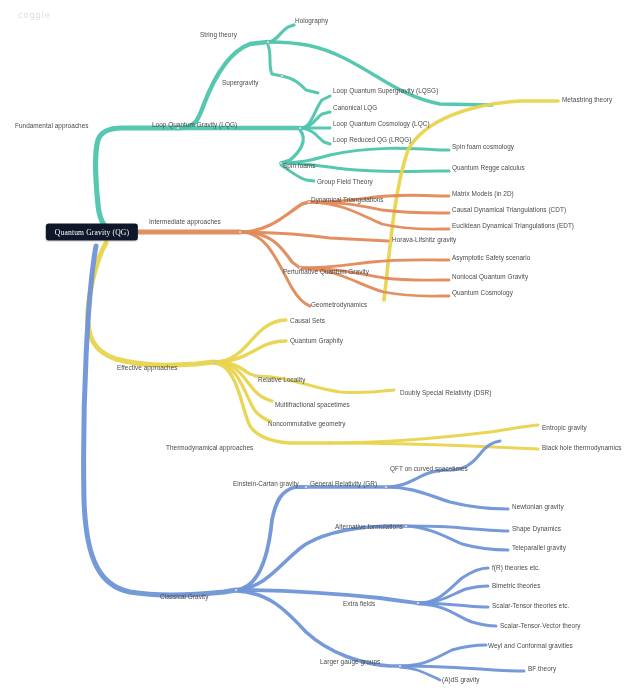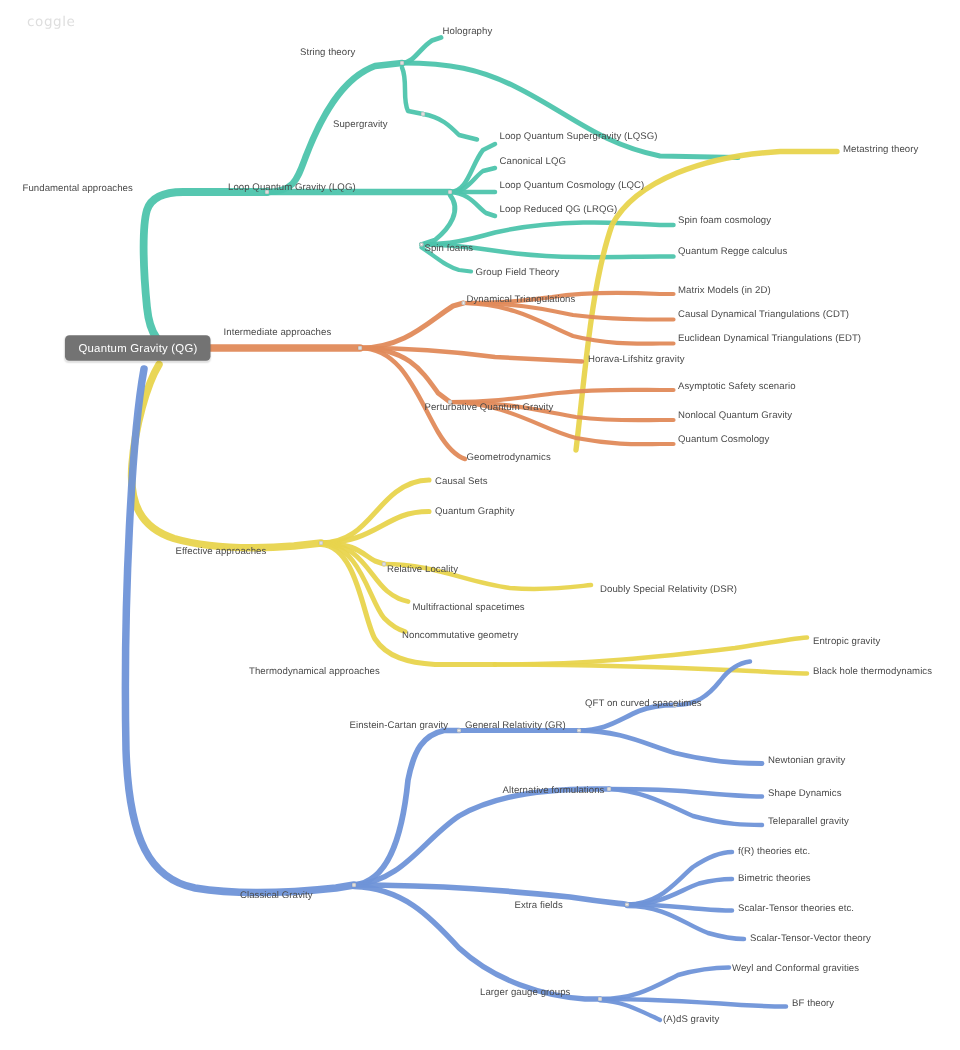--- a/index.html
+++ b/index.html
@@ -34,29 +34,30 @@
     line-height: 1.1;
     color: #4a4a4a;
     white-space: nowrap;
     letter-spacing: 0.05px;
   }
   .node.anchor-left {
     transform: translateY(-50%);
   }
   .root-node {
     position: absolute;
-    background: #737373;
+    background: #0f172a;
     color: #ffffff;
     font-size: 7.6px;
     padding: 4px 9px;
     border-radius: 3px;
     white-space: nowrap;
     transform: translate(-50%, -50%);
     box-shadow: 0 1px 1px rgba(0,0,0,0.12);
     letter-spacing: 0.15px;
+    font-family: Liberation Serif, serif;
   }
   .logo {
     position: absolute;
     left: 18px;
     top: 10px;
     font-size: 9px;
     color: #dedede;
     letter-spacing: 0.4px;
     font-family: "DejaVu Sans", sans-serif;
   }

